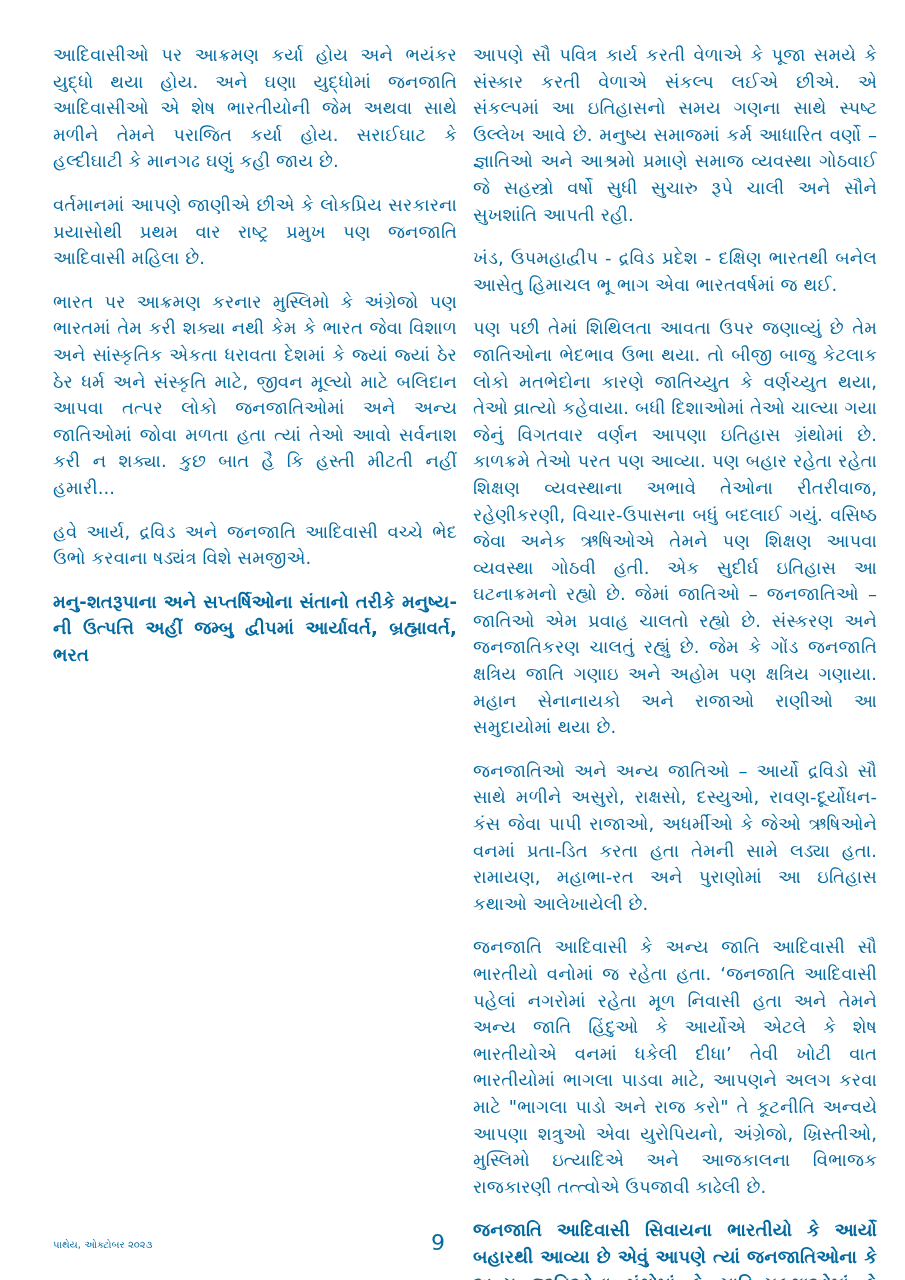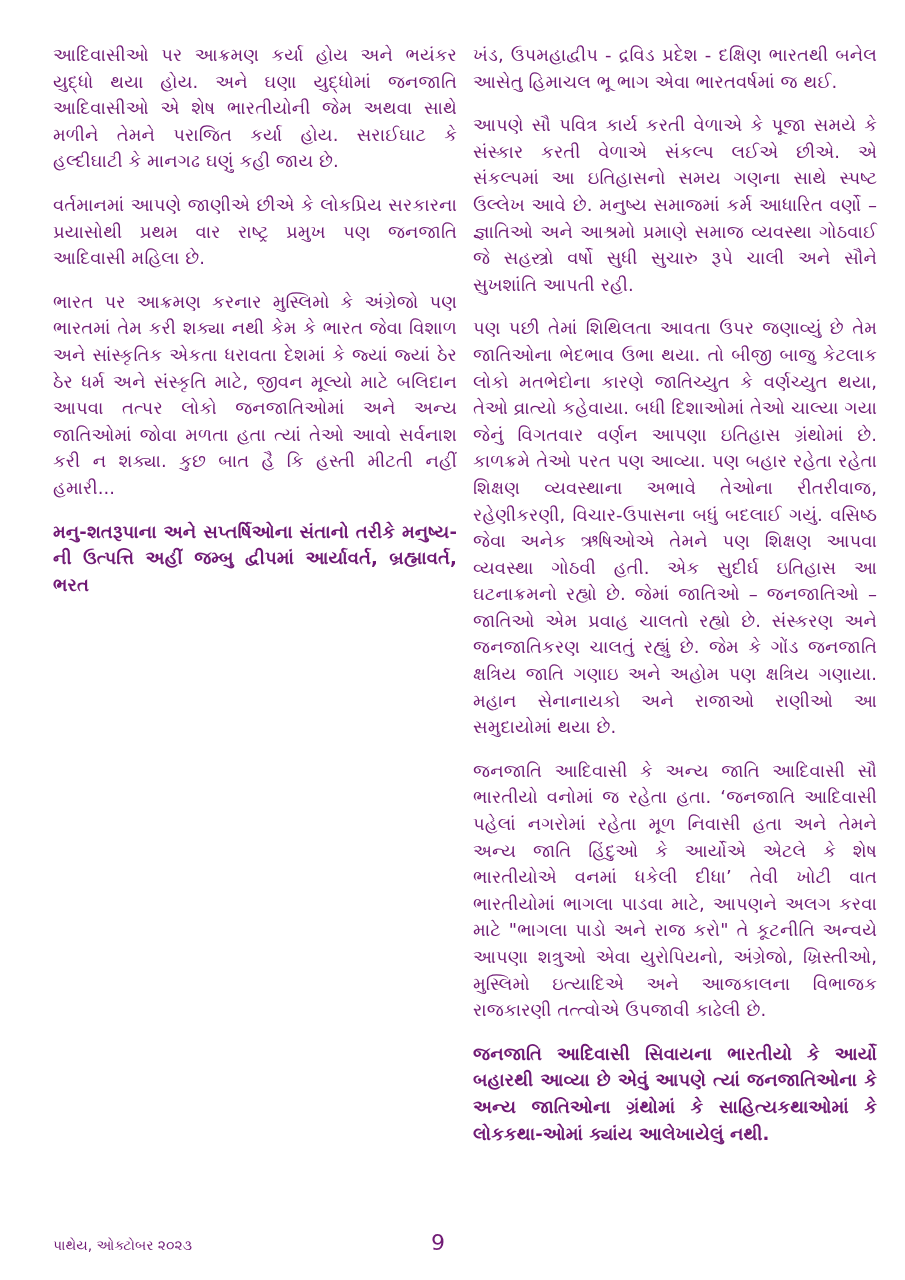--- a/index.html
+++ b/index.html
@@ -5,21 +5,21 @@
   html, body {
     margin: 0;
     padding: 0;
     background: #ffffff;
   }
   .page {
     position: relative;
     width: 905px;
     height: 1280px;
     background: #ffffff;
-    color: #701a75;
+    color: #0369a1;
     font-family: "DejaVu Sans", sans-serif;
     overflow: hidden;
   }
   .content {
     position: absolute;
     top: 42px;
     left: 53px;
     width: 825px;
     display: flex;
     gap: 16px;
@@ -42,21 +42,21 @@
     position: absolute;
     left: 53px;
     width: 825px;
     top: 1230px;
     height: 32px;
   }
   .footer-journal {
     position: absolute;
     left: 0;
     top: 6px;
-    font-size: 14px;
+    font-size: 10px;
     line-height: 18px;
   }
   .footer-pagenum {
     position: absolute;
     left: 0;
     right: 55px;
     top: 0;
     text-align: center;
     font-size: 22px;
     line-height: 26px;
@@ -64,26 +64,28 @@
 </style>
 </head>
 <body>
 
 <div class="page">
   <div class="content">
     <div class="col">
         <p>આદિવાસીઓ પર આક્રમણ કર્યા હોય અને ભયંકર યુદ્ધો થયા હોય. અને ઘણા યુદ્ધોમાં જનજાતિ આદિવાસીઓ એ શેષ ભારતીયોની જેમ અથવા સાથે મળીને તેમને પરાજિત કર્યા હોય. સરાઈઘાટ કે હલ્દીઘાટી કે માનગઢ ઘણું કહી જાય છે.</p>
         <p>વર્તમાનમાં આપણે જાણીએ છીએ કે લોકપ્રિય સરકારના પ્રયાસોથી પ્રથમ વાર રાષ્ટ્ર પ્રમુખ પણ જનજાતિ આદિવાસી મહિલા છે.</p>
         <p>ભારત પર આક્રમણ કરનાર મુસ્લિમો કે અંગ્રેજો પણ ભારતમાં તેમ કરી શક્યા નથી કેમ કે ભારત જેવા વિશાળ અને સાંસ્કૃતિક એકતા ધરાવતા દેશમાં કે જ્યાં જ્યાં ઠેર ઠેર ધર્મ અને સંસ્કૃતિ માટે, જીવન મૂલ્યો માટે બલિદાન આપવા તત્પર લોકો જનજાતિઓમાં અને અન્ય જાતિઓમાં જોવા મળતા હતા ત્યાં તેઓ આવો સર્વનાશ કરી ન શક્યા. કુછ બાત હૈ કિ હસ્તી મીટતી નહીં હમારી...</p>
+        <p>હવે આર્ય, દ્રવિડ અને જનજાતિ આદિવાસી વચ્ચે ભેદ ઉભો કરવાના ષડ્યંત્ર વિશે સમજીએ.</p>
         <p>મનુ-શતરૂપાના અને સપ્તર્ષિઓના સંતાનો તરીકે મનુષ્ય-ની ઉત્પત્તિ અહીં જમ્બુ દ્વીપમાં આર્યાવર્ત, બ્રહ્માવર્ત, ભરત</p>
       </div>
     <div class="col">
+        <p>આપણે સૌ પવિત્ર કાર્ય કરતી વેળાએ કે પૂજા સમયે કે સંસ્કાર કરતી વેળાએ સંકલ્પ લઈએ છીએ. એ સંકલ્પમાં આ ઇતિહાસનો સમય ગણના સાથે સ્પષ્ટ ઉલ્લેખ આવે છે. મનુષ્ય સમાજમાં કર્મ આધારિત વર્ણો – જ્ઞાતિઓ અને આશ્રમો પ્રમાણે સમાજ વ્યવસ્થા ગોઠવાઈ જે સહસ્ત્રો વર્ષો સુધી સુચારુ રૂપે ચાલી અને સૌને સુખશાંતિ આપતી રહી.</p>
         <p>ખંડ, ઉપમહાદ્વીપ - દ્રવિડ પ્રદેશ - દક્ષિણ ભારતથી બનેલ આસેતુ હિમાચલ ભૂ ભાગ એવા ભારતવર્ષમાં જ થઈ.</p>
-        <p>આપણે સૌ પવિત્ર કાર્ય કરતી વેળાએ કે પૂજા સમયે કે સંસ્કાર કરતી વેળાએ સંકલ્પ લઈએ છીએ. એ સંકલ્પમાં આ ઇતિહાસનો સમય ગણના સાથે સ્પષ્ટ ઉલ્લેખ આવે છે. મનુષ્ય સમાજમાં કર્મ આધારિત વર્ણો – જ્ઞાતિઓ અને આશ્રમો પ્રમાણે સમાજ વ્યવસ્થા ગોઠવાઈ જે સહસ્ત્રો વર્ષો સુધી સુચારુ રૂપે ચાલી અને સૌને સુખશાંતિ આપતી રહી.</p>
         <p>પણ પછી તેમાં શિથિલતા આવતા ઉપર જણાવ્યું છે તેમ જાતિઓના ભેદભાવ ઉભા થયા. તો બીજી બાજુ કેટલાક લોકો મતભેદોના કારણે જાતિચ્યુત કે વર્ણચ્યુત થયા, તેઓ વ્રાત્યો કહેવાયા. બધી દિશાઓમાં તેઓ ચાલ્યા ગયા જેનું વિગતવાર વર્ણન આપણા ઇતિહાસ ગ્રંથોમાં છે. કાળક્રમે તેઓ પરત પણ આવ્યા. પણ બહાર રહેતા રહેતા શિક્ષણ વ્યવસ્થાના અભાવે તેઓના રીતરીવાજ, રહેણીકરણી, વિચાર-ઉપાસના બધું બદલાઈ ગયું. વસિષ્ઠ જેવા અનેક ઋષિઓએ તેમને પણ શિક્ષણ આપવા વ્યવસ્થા ગોઠવી હતી. એક સુદીર્ઘ ઇતિહાસ આ ઘટનાક્રમનો રહ્યો છે. જેમાં જાતિઓ – જનજાતિઓ – જાતિઓ એમ પ્રવાહ ચાલતો રહ્યો છે. સંસ્કરણ અને જનજાતિકરણ ચાલતું રહ્યું છે. જેમ કે ગોંડ જનજાતિ ક્ષત્રિય જાતિ ગણાઇ અને અહોમ પણ ક્ષત્રિય ગણાયા. મહાન સેનાનાયકો અને રાજાઓ રાણીઓ આ સમુદાયોમાં થયા છે.</p>
+        <p>જનજાતિઓ અને અન્ય જાતિઓ – આર્યો દ્રવિડો સૌ સાથે મળીને અસુરો, રાક્ષસો, દસ્યુઓ, રાવણ-દૂર્યોધન-કંસ જેવા પાપી રાજાઓ, અધર્મીઓ કે જેઓ ઋષિઓને વનમાં પ્રતા-ડિત કરતા હતા તેમની સામે લડ્યા હતા. રામાયણ, મહાભા-રત અને પુરાણોમાં આ ઇતિહાસ કથાઓ આલેખાયેલી છે.</p>
         <p>જનજાતિ આદિવાસી કે અન્ય જાતિ આદિવાસી સૌ ભારતીયો વનોમાં જ રહેતા હતા. ‘જનજાતિ આદિવાસી પહેલાં નગરોમાં રહેતા મૂળ નિવાસી હતા અને તેમને અન્ય જાતિ હિંદુઓ કે આર્યોએ એટલે કે શેષ ભારતીયોએ વનમાં ધકેલી દીધા’ તેવી ખોટી વાત ભારતીયોમાં ભાગલા પાડવા માટે, આપણને અલગ કરવા માટે "ભાગલા પાડો અને રાજ કરો" તે કૂટનીતિ અન્વયે આપણા શત્રુઓ એવા યુરોપિયનો, અંગ્રેજો, ખ્રિસ્તીઓ, મુસ્લિમો ઇત્યાદિએ અને આજકાલના વિભાજક રાજકારણી તત્ત્વોએ ઉપજાવી કાઢેલી છે.</p>
         <p>જનજાતિ આદિવાસી સિવાયના ભારતીયો કે આર્યો બહારથી આવ્યા છે એવું આપણે ત્યાં જનજાતિઓના કે અન્ય જાતિઓના ગ્રંથોમાં કે સાહિત્યકથાઓમાં કે લોકકથા-ઓમાં ક્યાંય આલેખાયેલું નથી.</p>
       </div>
   </div>
 
   <div class="footer">
     <div class="footer-journal">પાથેય, ઓક્ટોબર ૨૦૨૩</div>
     <div class="footer-pagenum">9</div>
   </div>
 </div>

